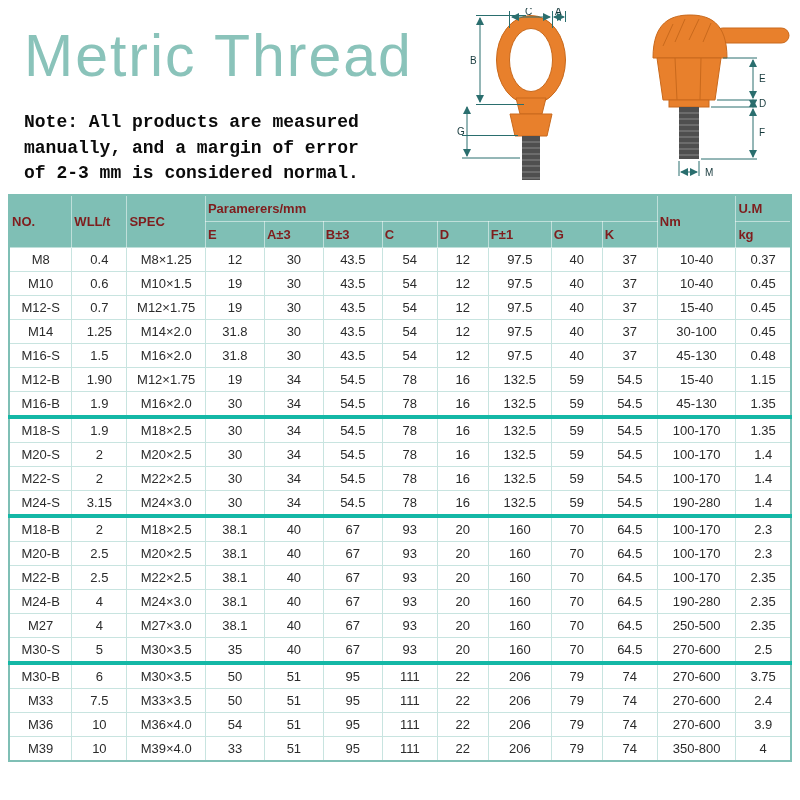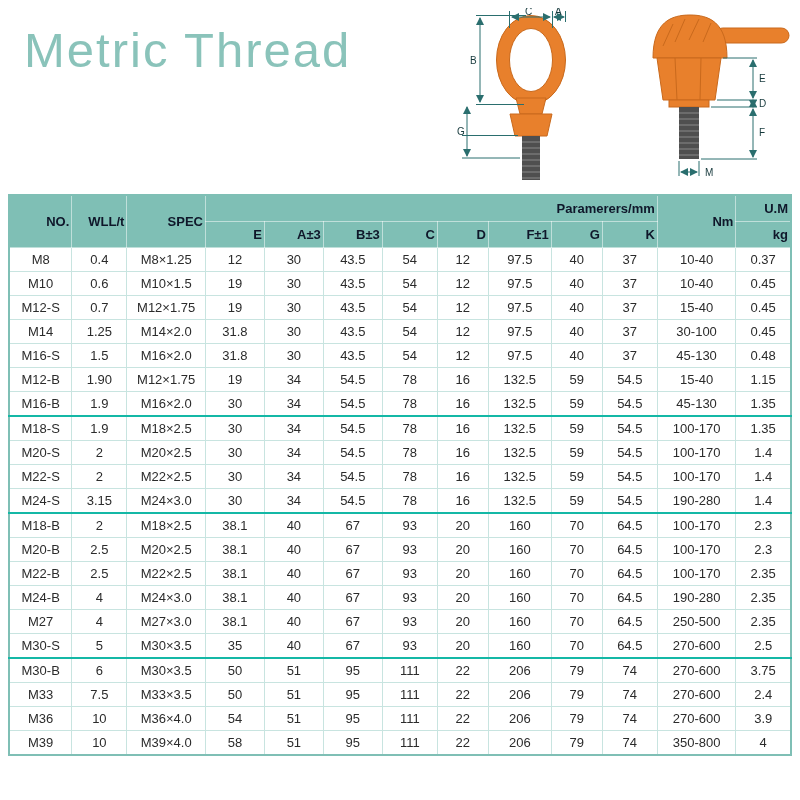--- a/index.html
+++ b/index.html
@@ -4,47 +4,50 @@
 <style>
   * { box-sizing: border-box; margin: 0; padding: 0; }
   html, body { width: 800px; height: 800px; background: #ffffff; overflow: hidden;
     font-family: "Liberation Sans", sans-serif; }
 
   .page { width: 800px; height: 800px; }
 
   
   .top { display: flex; height: 194px; padding: 6px 6px 0 24px; }
   .title-block { flex: 1; padding-top: 16px; }
-  h1.title { font-size: 49px; font-weight: normal; letter-spacing: 2px;
+  h1.title { font-size: 59px; font-weight: normal; letter-spacing: 2px;
     color: #8AC3BA; margin-bottom: 20px; }
   .note { font-family: "Liberation Mono", monospace; font-weight: bold;
     font-size: 18px; line-height: 1.42; color: #0b0b0b; white-space: pre-line; }
   .drawings { width: 348px; flex: none; padding-top: 2px; }
 
   
   table.spec { width: 784px; margin: 0 8px; border-collapse: collapse;
     table-layout: fixed; font-size: 13px; color: #2b2b2b;
     border: 2px solid #7FBFB5; }
-  thead th { background: #7FBFB5; color: #0f172a; font-weight: bold;
+  thead th { background: #7FBFB5; color: #7f1d1d; font-weight: bold;
     border: 1px solid rgba(255,255,255,0.5); padding: 5px 2px; font-size: 13px;
-    text-align: right; }
+    text-align: left; }
   tbody td { text-align: center; border: 1px solid #c8e4e0; padding: 4px 2px;
     background: #ffffff; }
-  tbody tr.group-end td { border-bottom: 2px solid #14b8a6; }
+  tbody tr.group-end td { border-bottom: 4px solid #14b8a6; }
 
   svg text { font-family: "Liberation Sans", sans-serif; font-size: 10px; fill: #16393c; }
 </style>
 </head>
 <body>
 
 <div class="page">
 
   <div class="top">
     <div class="title-block">
       <h1 class="title">Metric Thread</h1>
+      <p class="note">Note: All products are measured
+manually, and a margin of error
+of 2-3 mm is considered normal.</p>
     </div>
 
     <div class="drawings">
       <svg width="348" height="188" viewBox="0 0 348 188">
         <defs>
           <marker id="arw" markerWidth="8" markerHeight="8" refX="7" refY="4" orient="auto-start-reverse" viewBox="0 0 8 8">
             <path d="M0,0 L8,4 L0,8 Z" fill="#2a6e6e"></path>
           </marker>
         </defs>
 
@@ -445,21 +448,21 @@
           <td>206</td>
           <td>79</td>
           <td>74</td>
           <td>270-600</td>
           <td>3.9</td>
         </tr>
         <tr>
           <td>M39</td>
           <td>10</td>
           <td>M39×4.0</td>
-          <td>58</td>
+          <td>33</td>
           <td>51</td>
           <td>95</td>
           <td>111</td>
           <td>22</td>
           <td>206</td>
           <td>79</td>
           <td>74</td>
           <td>350-800</td>
           <td>4</td>
         </tr>

